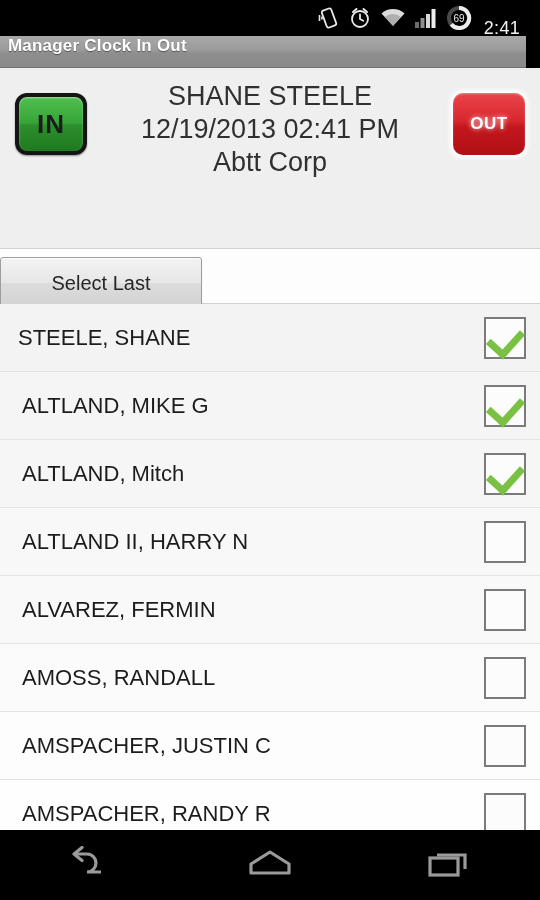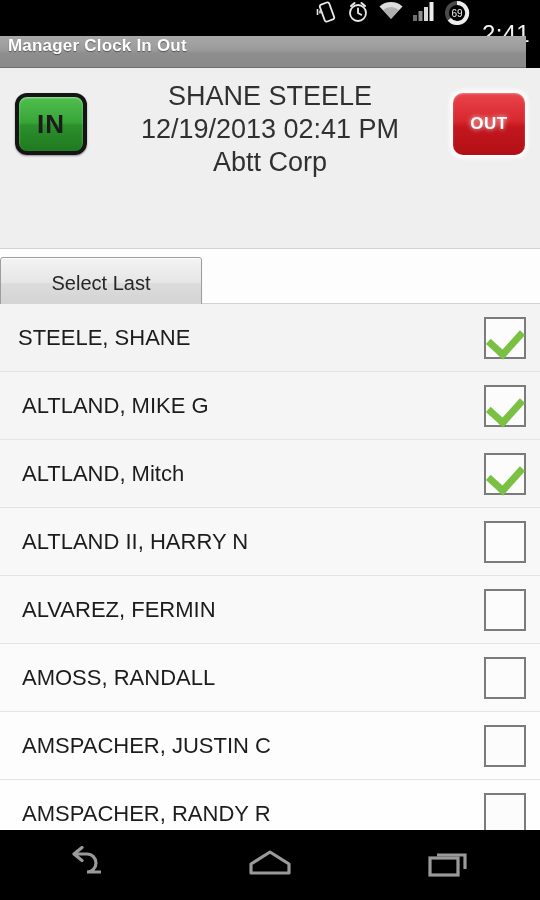--- a/index.html
+++ b/index.html
@@ -7,26 +7,26 @@
     width:540px; height:900px;
     background:#000;
     font-family:"Liberation Sans", sans-serif;
     overflow:hidden;
   }
   .device { position:relative; width:540px; height:900px; background:#000; }
 
   
   .statusbar {
     position:absolute; top:0; left:0; width:540px; height:36px;
-    background:#000; display:flex; align-items:flex-start;
-    justify-content:flex-end; padding-right:10px; gap:8px;
+    background:#000; display:flex; align-items:center;
+    justify-content:flex-end; padding-right:20px; gap:8px;
   }
   .sb-icon { display:flex; align-items:center; justify-content:center; }
   .sb-time {
-    color:#f2f2f2; font-size:24px; letter-spacing:.3px;
+    color:#f2f2f2; font-size:18px; letter-spacing:.3px;
     margin-left:4px; font-family:"Liberation Sans", sans-serif;margin-top:20px;
   }
 
   
   .titlebar {
     position:absolute; top:36px; left:0; width:526px; height:32px;
     background:linear-gradient(to bottom,#a8a8a8 0%,#9b9b9b 45%,#8e8e8e 55%,#8a8a8a 100%);
     border-bottom:1px solid #6f6f6f;
     display:flex; align-items:flex-start;
   }

